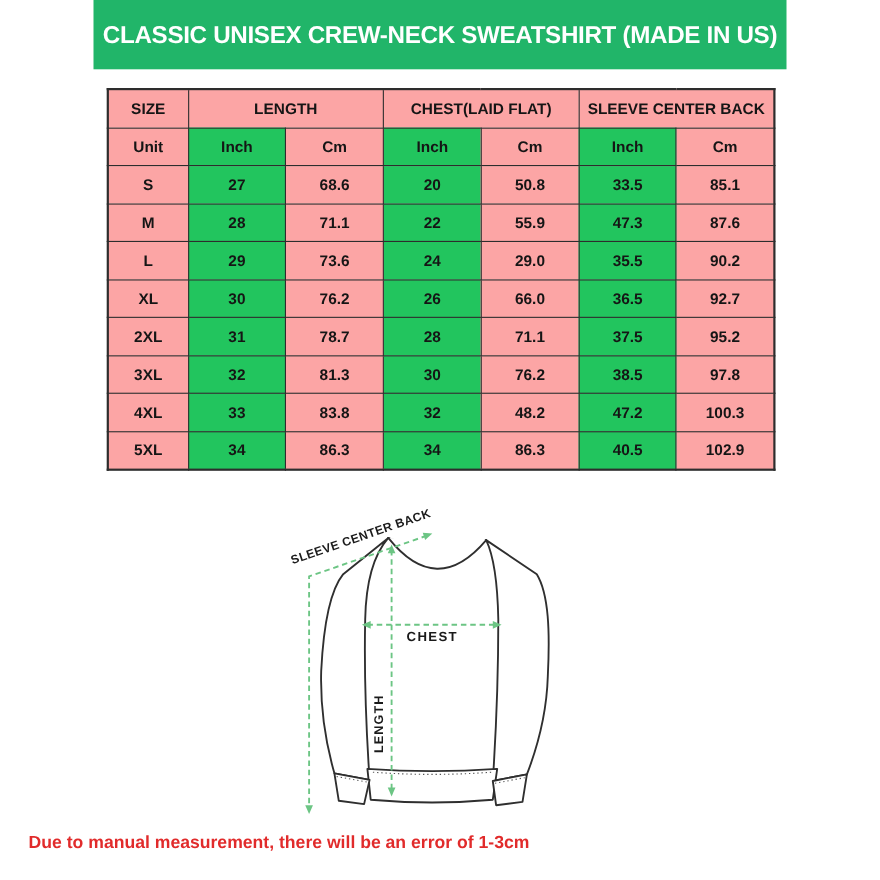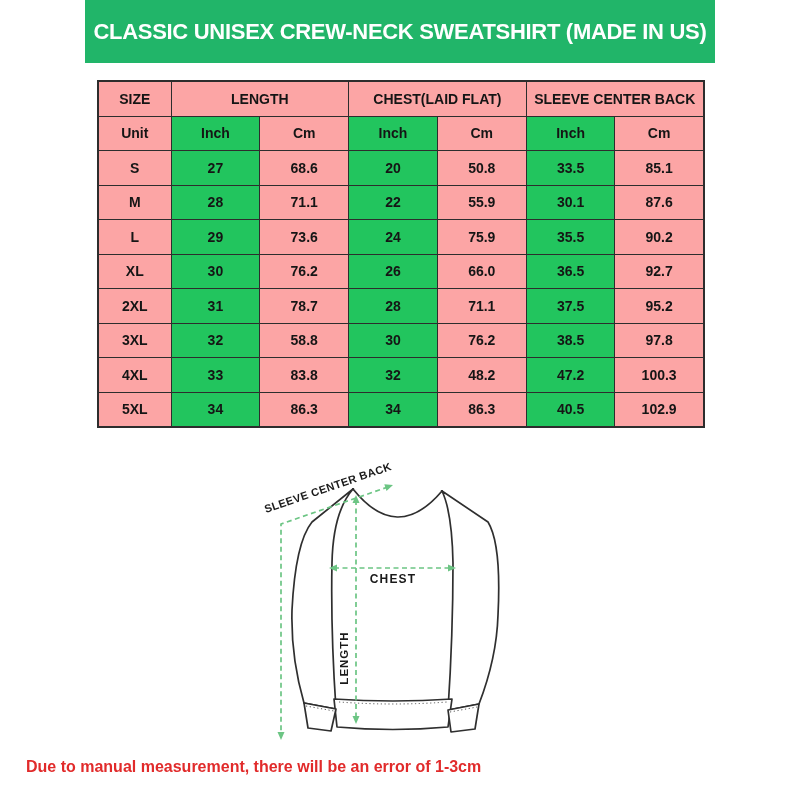--- a/index.html
+++ b/index.html
@@ -71,29 +71,29 @@
       <td class="g">50.8</td>
       <td class="w">33.5</td>
       <td class="g">85.1</td>
     </tr>
     <tr>
       <td class="g">M</td>
       <td class="w">28</td>
       <td class="g">71.1</td>
       <td class="w">22</td>
       <td class="g">55.9</td>
-      <td class="w">30.1</td>
+      <td class="w">47.3</td>
       <td class="g">87.6</td>
     </tr>
     <tr>
       <td class="g">L</td>
       <td class="w">29</td>
       <td class="g">73.6</td>
       <td class="w">24</td>
-      <td class="g">75.9</td>
+      <td class="g">29.0</td>
       <td class="w">35.5</td>
       <td class="g">90.2</td>
     </tr>
     <tr>
       <td class="g">XL</td>
       <td class="w">30</td>
       <td class="g">76.2</td>
       <td class="w">26</td>
       <td class="g">66.0</td>
       <td class="w">36.5</td>
@@ -104,21 +104,21 @@
       <td class="w">31</td>
       <td class="g">78.7</td>
       <td class="w">28</td>
       <td class="g">71.1</td>
       <td class="w">37.5</td>
       <td class="g">95.2</td>
     </tr>
     <tr>
       <td class="g">3XL</td>
       <td class="w">32</td>
-      <td class="g">58.8</td>
+      <td class="g">81.3</td>
       <td class="w">30</td>
       <td class="g">76.2</td>
       <td class="w">38.5</td>
       <td class="g">97.8</td>
     </tr>
     <tr>
       <td class="g">4XL</td>
       <td class="w">33</td>
       <td class="g">83.8</td>
       <td class="w">32</td>

